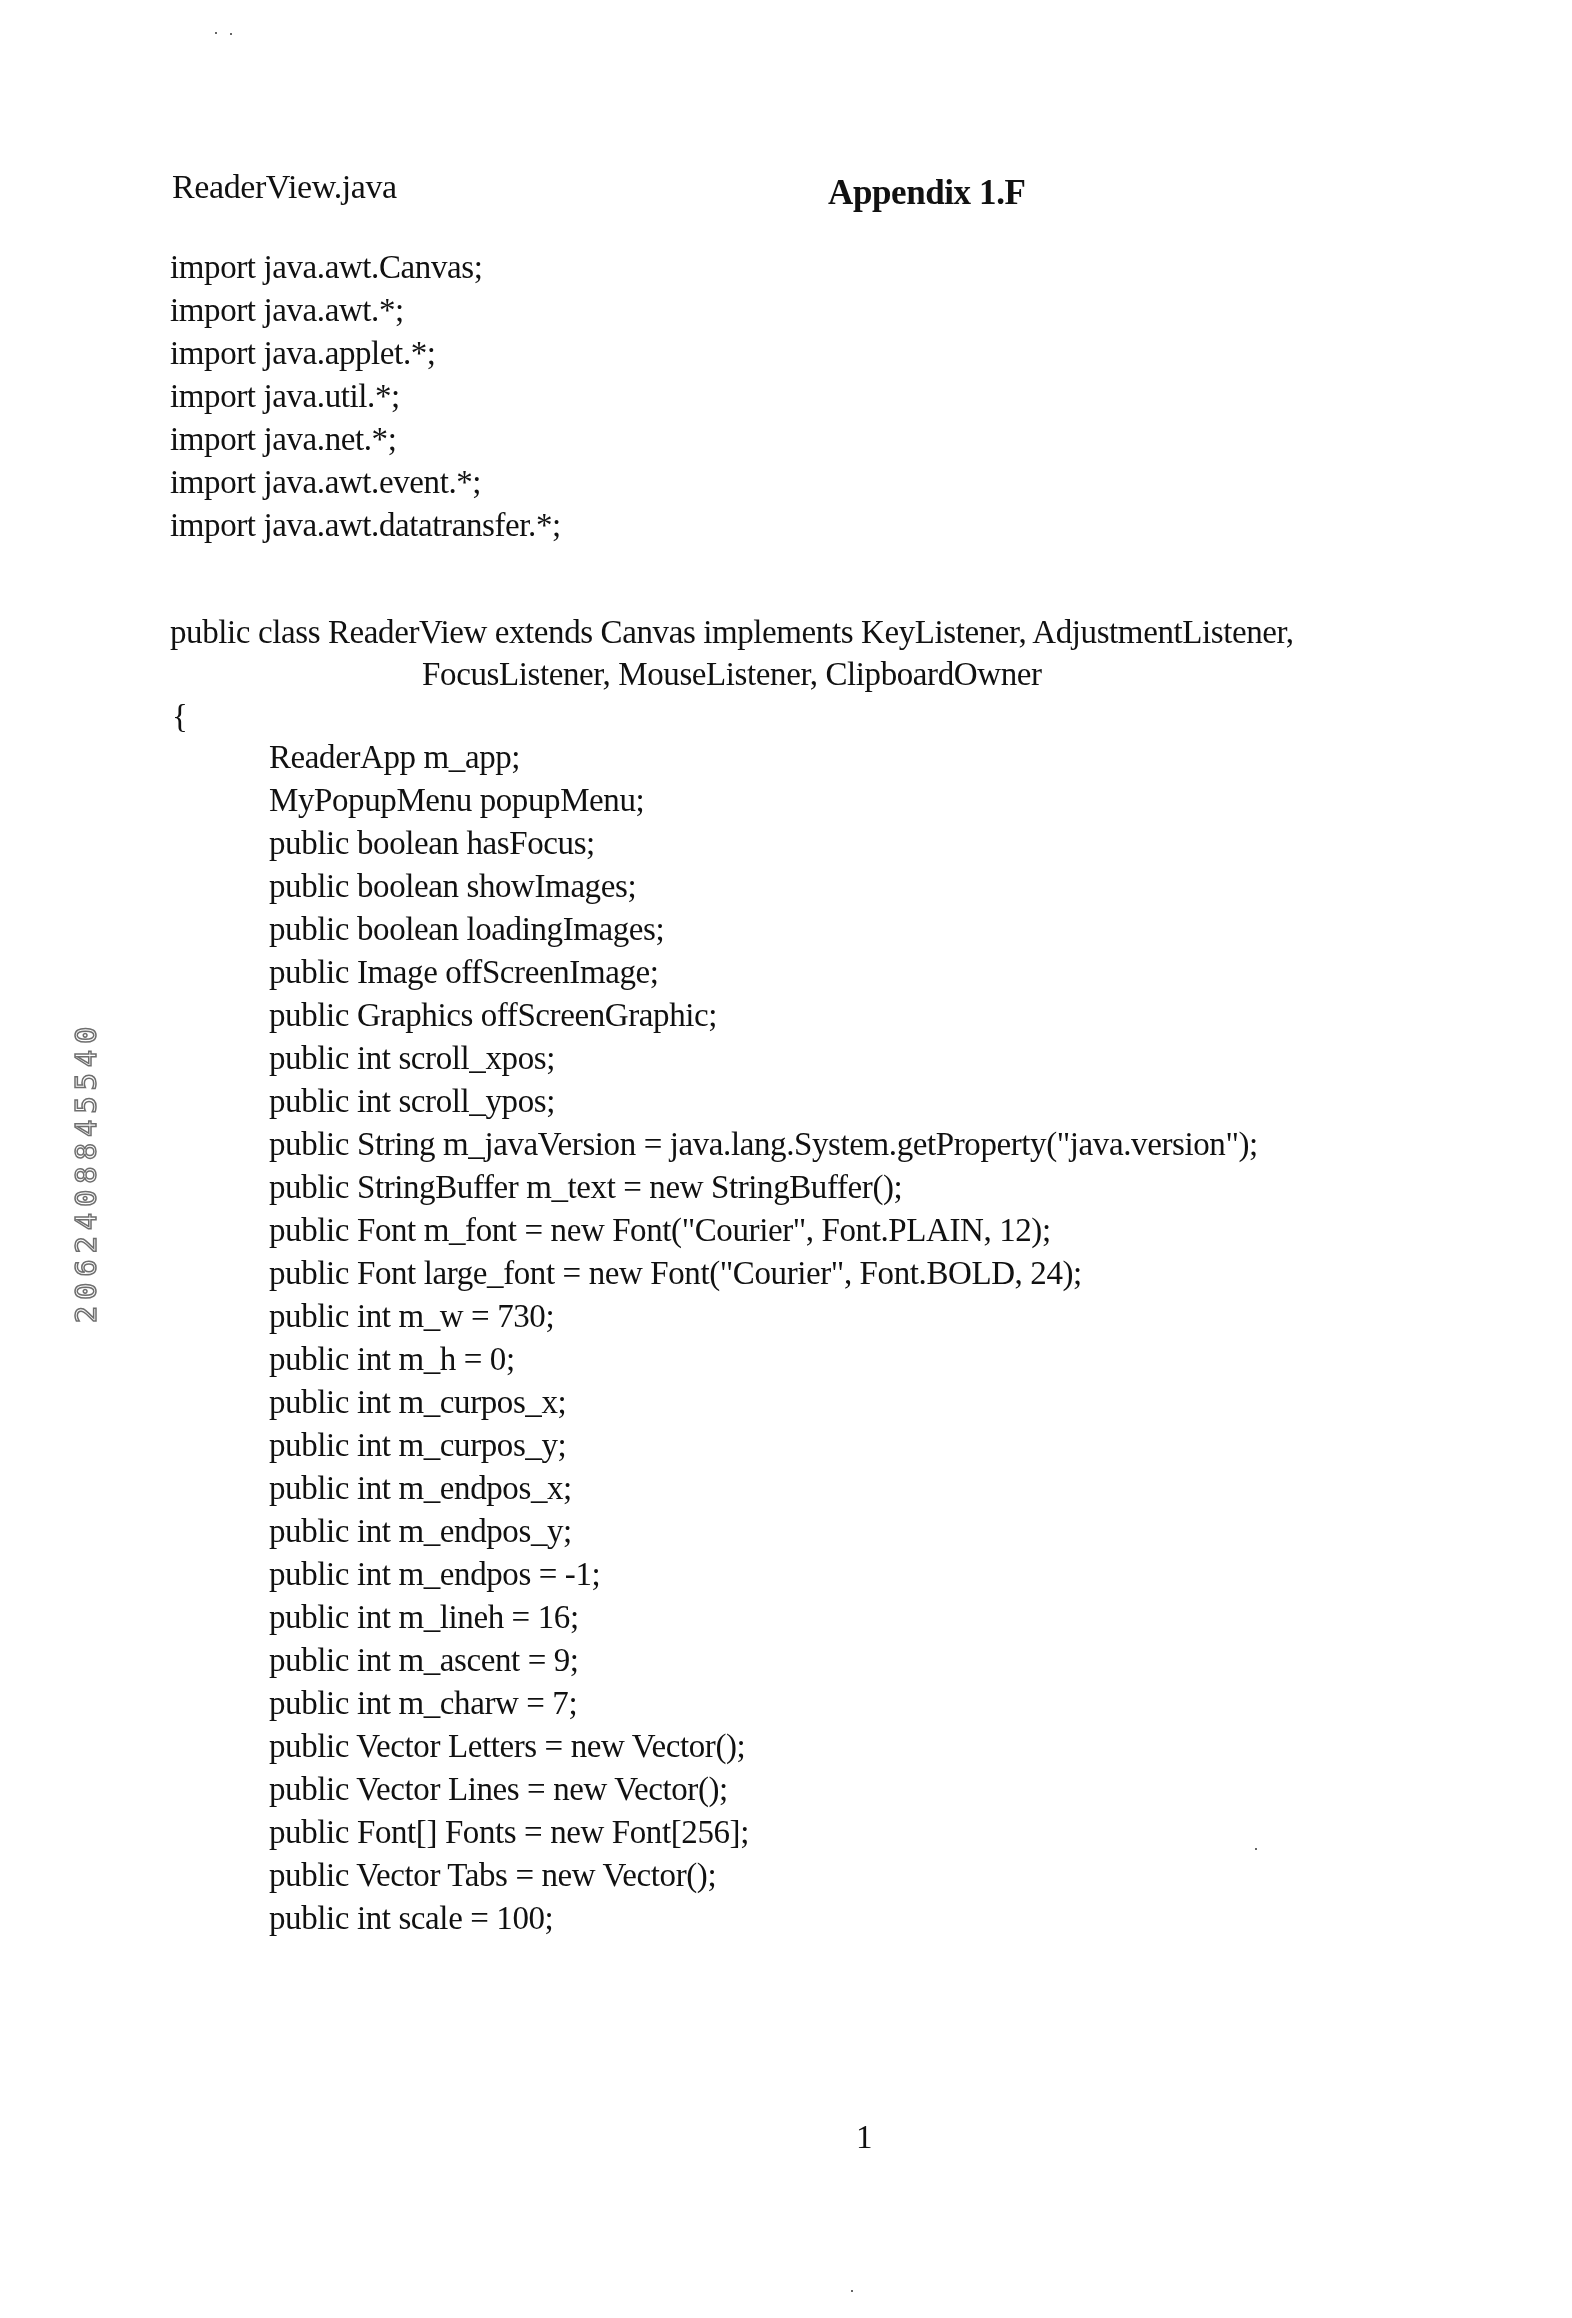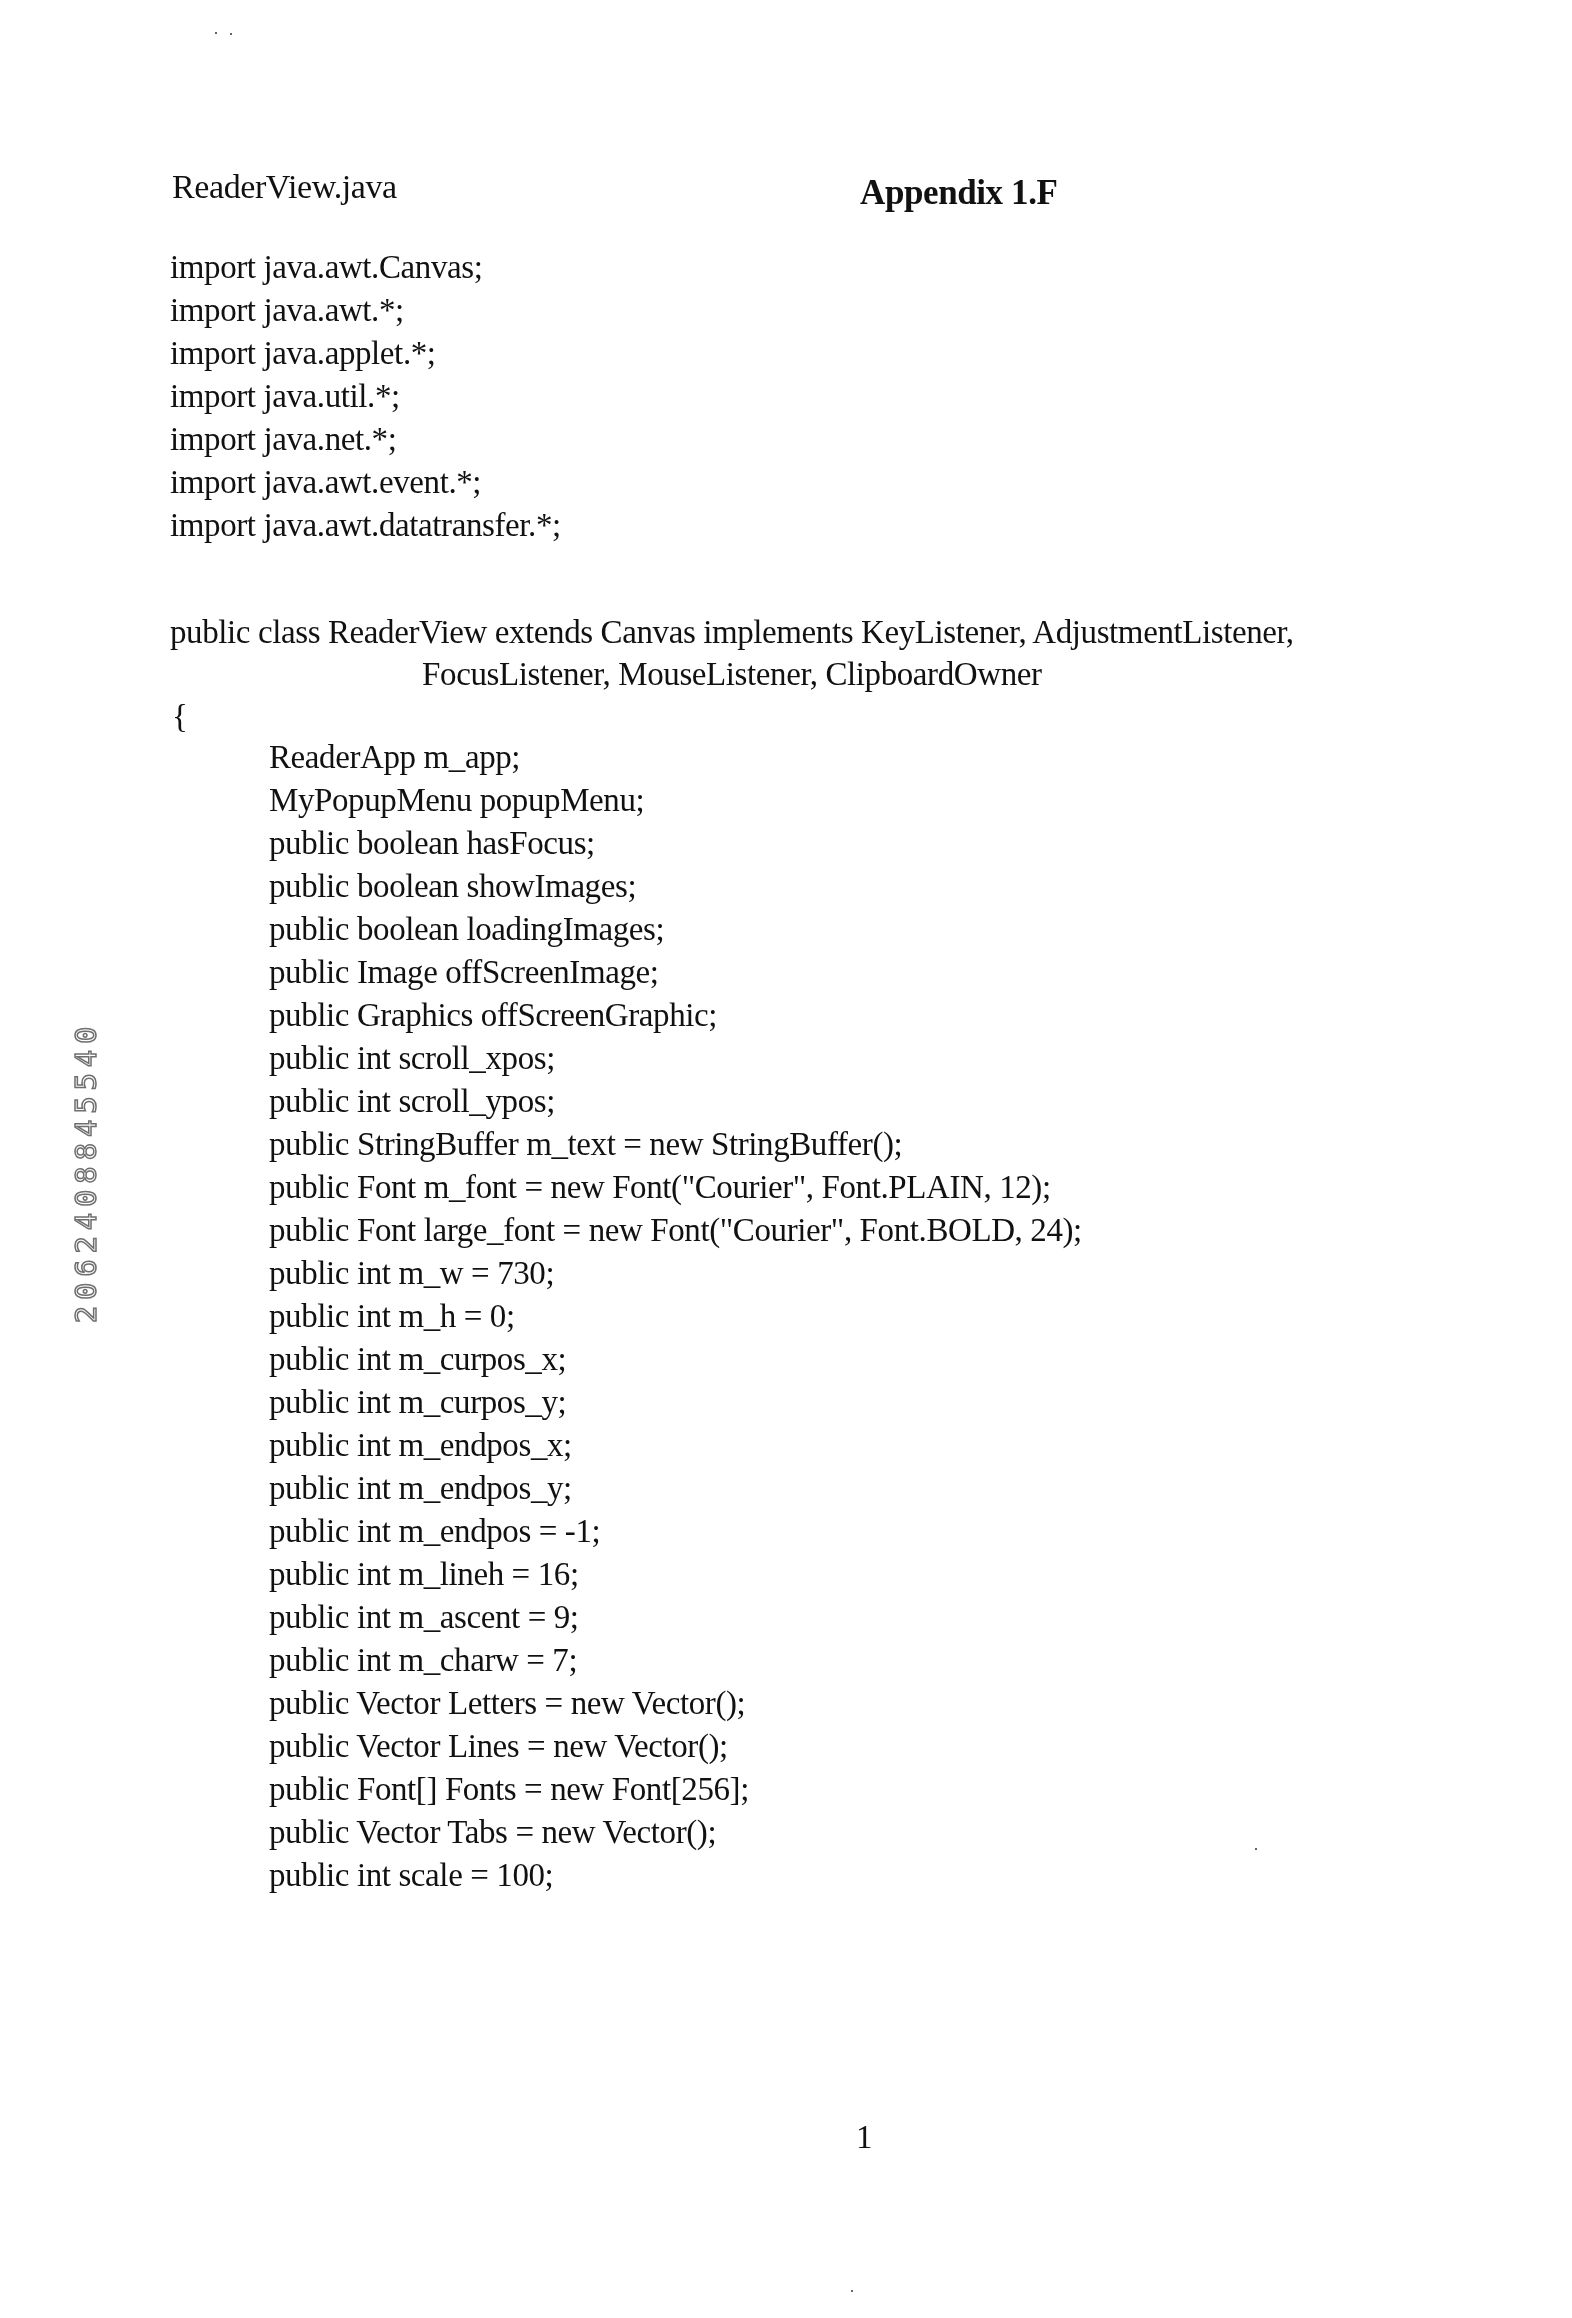--- a/index.html
+++ b/index.html
@@ -8,21 +8,21 @@
       font-family: "Liberation Serif", "DejaVu Serif", serif;
       color: #111111;
     }
     .page { position: absolute; left: 0; top: 0; width: 1572px; height: 1877px; }
     .filename {
       position: absolute; left: 172px; top: 166px;
       font-size: 34px; line-height: 41px; letter-spacing: -0.4px;
     }
     .appendix {
       position: absolute; left: 828px; top: 172px;
-      font-size: 35px; line-height: 41px; font-weight: bold; letter-spacing: -0.4px; margin-left: 32px;
+      font-size: 35px; line-height: 41px; font-weight: bold; letter-spacing: -0.4px;
     }
     .code-block { position: absolute; margin: 0; padding: 0; list-style: none; }
     .code-line {
       font-size: 33px; line-height: 43px; white-space: pre; letter-spacing: -0.4px;
     }
     .imports { left: 170px; top: 246px; }
     .class-decl { left: 170px; top: 611px; }
     .class-decl .code-line { line-height: 42px; text-align: center; }
     .brace { position: absolute; left: 172px; top: 695px; font-size: 33px; line-height: 42px; }
     .fields { left: 269px; top: 736px; }
@@ -73,20 +73,21 @@
   <ul class="code-block fields">
     <li class="code-line">ReaderApp m_app;</li>
     <li class="code-line">MyPopupMenu popupMenu;</li>
     <li class="code-line">public boolean hasFocus;</li>
     <li class="code-line">public boolean showImages;</li>
     <li class="code-line">public boolean loadingImages;</li>
     <li class="code-line">public Image offScreenImage;</li>
     <li class="code-line">public Graphics offScreenGraphic;</li>
     <li class="code-line">public int scroll_xpos;</li>
     <li class="code-line">public int scroll_ypos;</li>
+    <li class="code-line">public String m_javaVersion = java.lang.System.getProperty("java.version");</li>
     <li class="code-line">public StringBuffer m_text = new StringBuffer();</li>
     <li class="code-line">public Font m_font = new Font("Courier", Font.PLAIN, 12);</li>
     <li class="code-line">public Font large_font = new Font("Courier", Font.BOLD, 24);</li>
     <li class="code-line">public int m_w = 730;</li>
     <li class="code-line">public int m_h = 0;</li>
     <li class="code-line">public int m_curpos_x;</li>
     <li class="code-line">public int m_curpos_y;</li>
     <li class="code-line">public int m_endpos_x;</li>
     <li class="code-line">public int m_endpos_y;</li>
     <li class="code-line">public int m_endpos = -1;</li>

